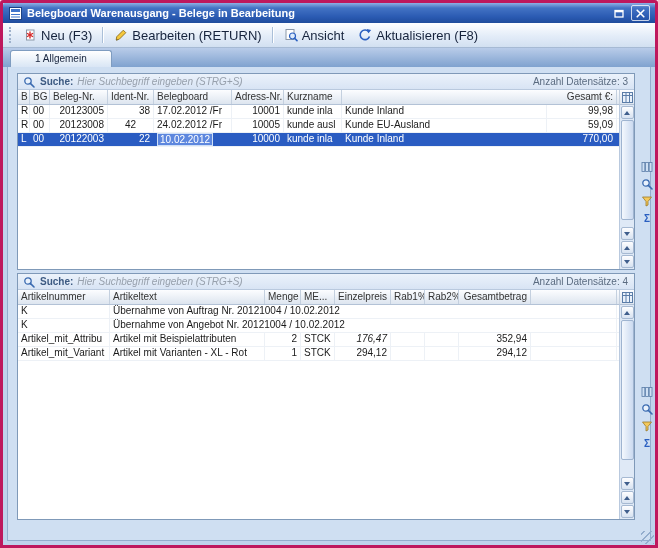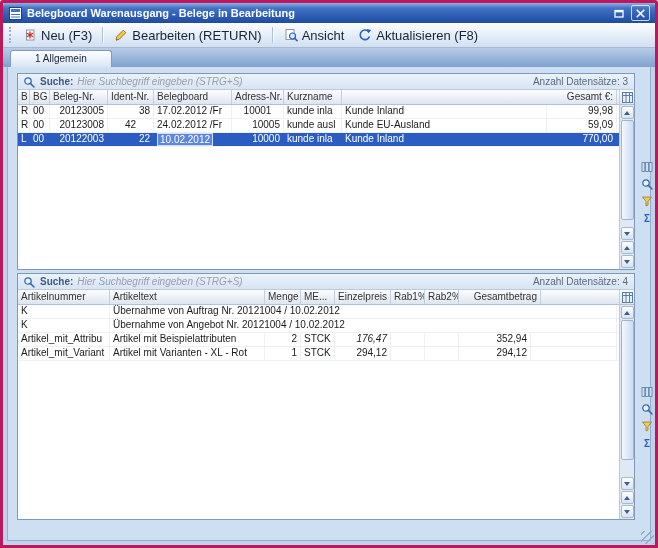--- a/index.html
+++ b/index.html
@@ -181,21 +181,21 @@
             <line x1="7.5" y1="0.5" x2="7.5" y2="10.5" stroke="#5b7da8"></line>
           </svg>
       </div>
       <div class="gbody">
           <div class="grow">
             <div class="gcell" style="width: 12px; text-align: left;">R</div>
             <div class="gcell" style="width: 20px; text-align: left;">00</div>
             <div class="gcell" style="width: 58px; text-align: right;">20123005</div>
             <div class="gcell" style="width: 46px; text-align: right;">38</div>
             <div class="gcell" style="width: 78px; text-align: left;">17.02.2012 /Fr</div>
-            <div class="gcell" style="width: 52px; text-align: center;">10001</div>
+            <div class="gcell" style="width: 52px; text-align: right;">10001</div>
             <div class="gcell" style="width: 58px; text-align: left;">kunde inla</div>
             <div class="gcell" style="width: 205px; text-align: left;">Kunde Inland</div>
             <div class="gcell" style="width: 70px; text-align: right;">99,98</div>
           </div>
           <div class="grow">
             <div class="gcell" style="width: 12px; text-align: left;">R</div>
             <div class="gcell" style="width: 20px; text-align: left;">00</div>
             <div class="gcell" style="width: 58px; text-align: right;">20123008</div>
             <div class="gcell" style="width: 46px; text-align: center;">42</div>
             <div class="gcell" style="width: 78px; text-align: left;">24.02.2012 /Fr</div>
@@ -272,21 +272,21 @@
         <span class="count">Anzahl Datensätze: 4</span>
       </div>
       <div class="ghead">
           <div class="hcell" style="width: 92px;">Artikelnummer</div>
           <div class="hcell" style="width: 155px;">Artikeltext</div>
           <div class="hcell" style="width: 36px; text-align: right;">Menge</div>
           <div class="hcell" style="width: 34px;">ME...</div>
           <div class="hcell" style="width: 56px; text-align: right;">Einzelpreis</div>
           <div class="hcell" style="width: 34px; text-align: right;">Rab1%</div>
           <div class="hcell" style="width: 34px; text-align: right;">Rab2%</div>
-          <div class="hcell" style="width: 72px; text-align: right; margin-left: 10px;">Gesamtbetrag</div>
+          <div class="hcell" style="width: 72px; text-align: right;">Gesamtbetrag</div>
           <div class="hcell" style="width: 86px;"></div>
         </div>
       <div class="cornerbtn">
         <svg width="11" height="11" viewBox="0 0 11 11">
             <rect x="0.5" y="0.5" width="10" height="10" fill="#eaf2fc" stroke="#5b7da8"></rect>
             <line x1="0.5" y1="3.5" x2="10.5" y2="3.5" stroke="#5b7da8"></line>
             <line x1="4" y1="0.5" x2="4" y2="10.5" stroke="#5b7da8"></line>
             <line x1="7.5" y1="0.5" x2="7.5" y2="10.5" stroke="#5b7da8"></line>
           </svg>
       </div>

